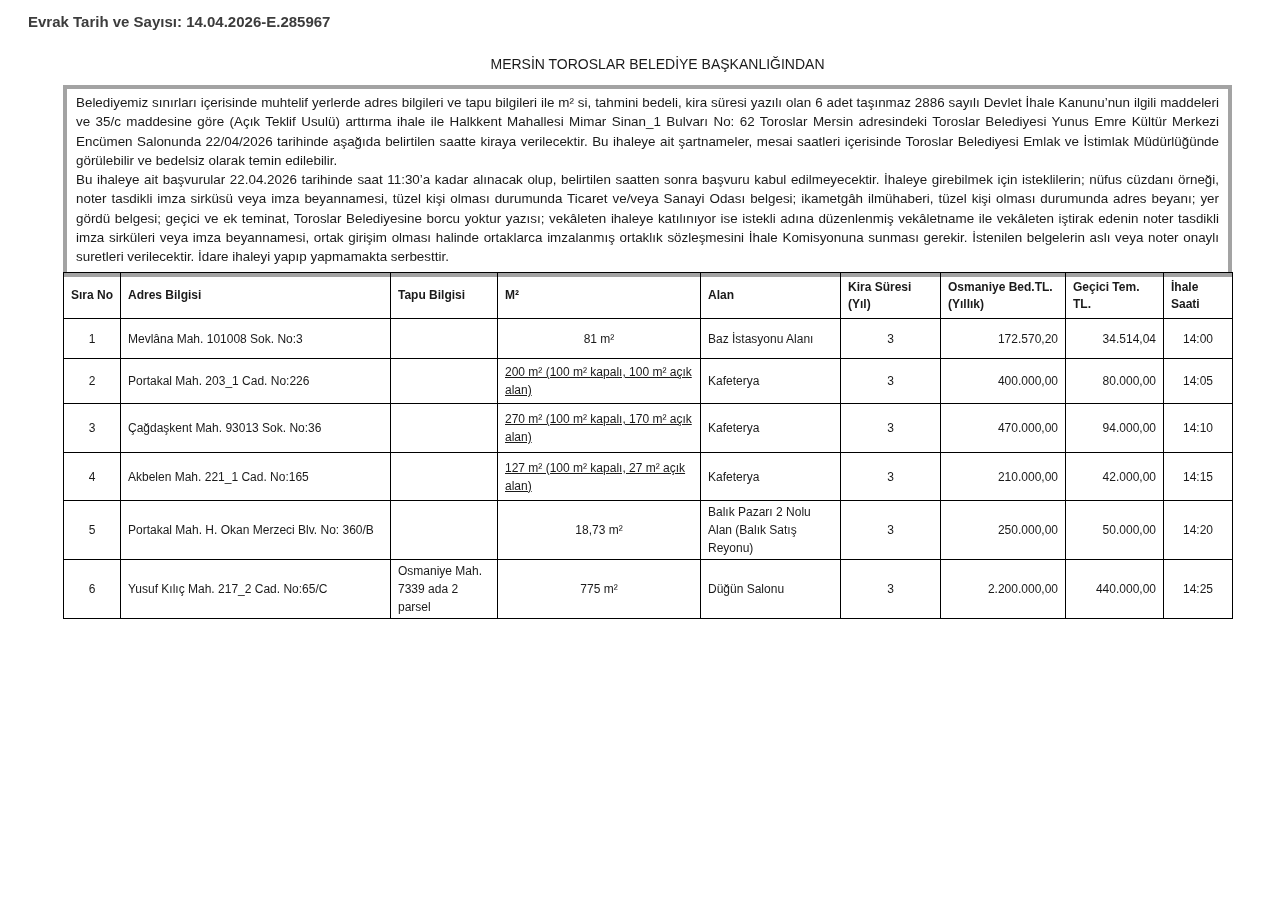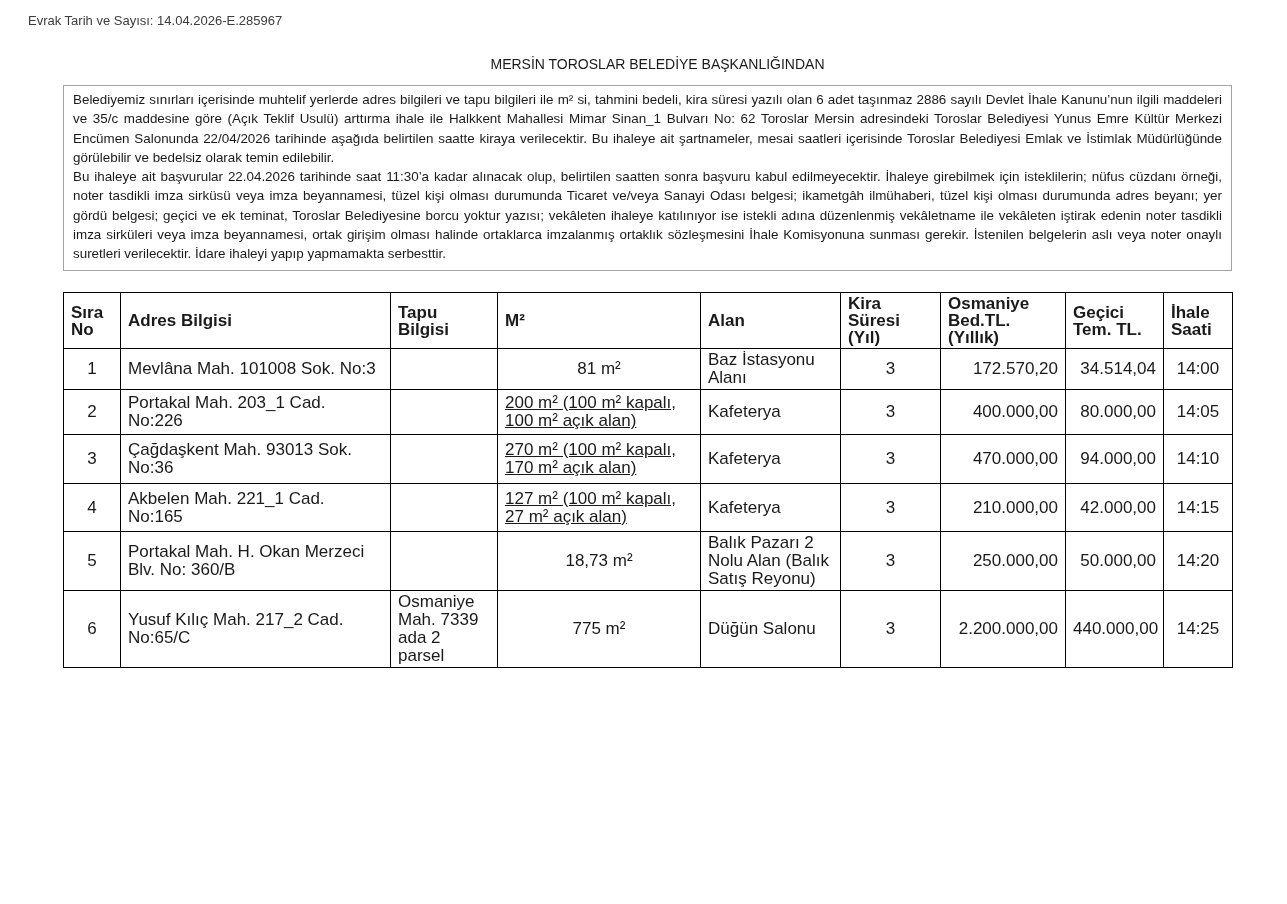--- a/index.html
+++ b/index.html
@@ -9,56 +9,55 @@
     height: 904px;
     position: relative;
     font-family: "Liberation Sans", sans-serif;
     color: #000000;
     overflow: hidden;
   }
   .evrak-line {
     position: absolute;
     left: 28px;
     top: 13px;
-    font-size: 13px;
-    font-weight: normal;
+    font-size: 15px;
+    font-weight: bold;
     color: #3c3c3c;
   }
   .doc-title {
     position: absolute;
     left: 73px;
     top: 56px;
     width: 1169px;
     text-align: center;
     font-size: 14px;
     color: #1a1a1a;
   }
   .intro-box {
     position: absolute;
     left: 63px;
     top: 85px;
     width: 1169px;
-    border: 1px solid #a3a3a3;
+    border: 4px solid #a3a3a3;
     padding: 4px 9px 6px 9px;
     font-size: 13.4px;
     line-height: 19.3px;
     text-align: justify;
     color: #1a1a1a;
   }
   .intro-box p { margin: 0; }
   table.auction-table {
     position: absolute;
     left: 63px;
     top: 272px;
     width: 1169px;
     border-collapse: collapse;
     table-layout: fixed;
-    font-size: 17px;
+    font-size: 12px;
     color: #1a1a1a;
-    margin-top: 20px;
   }
   .auction-table th, .auction-table td {
     border: 1px solid #000000;
     vertical-align: middle;
     padding: 2px 7px;
     overflow: hidden;
   }
   .auction-table thead tr { height: 46px; }
   .auction-table th {
     font-weight: bold;

